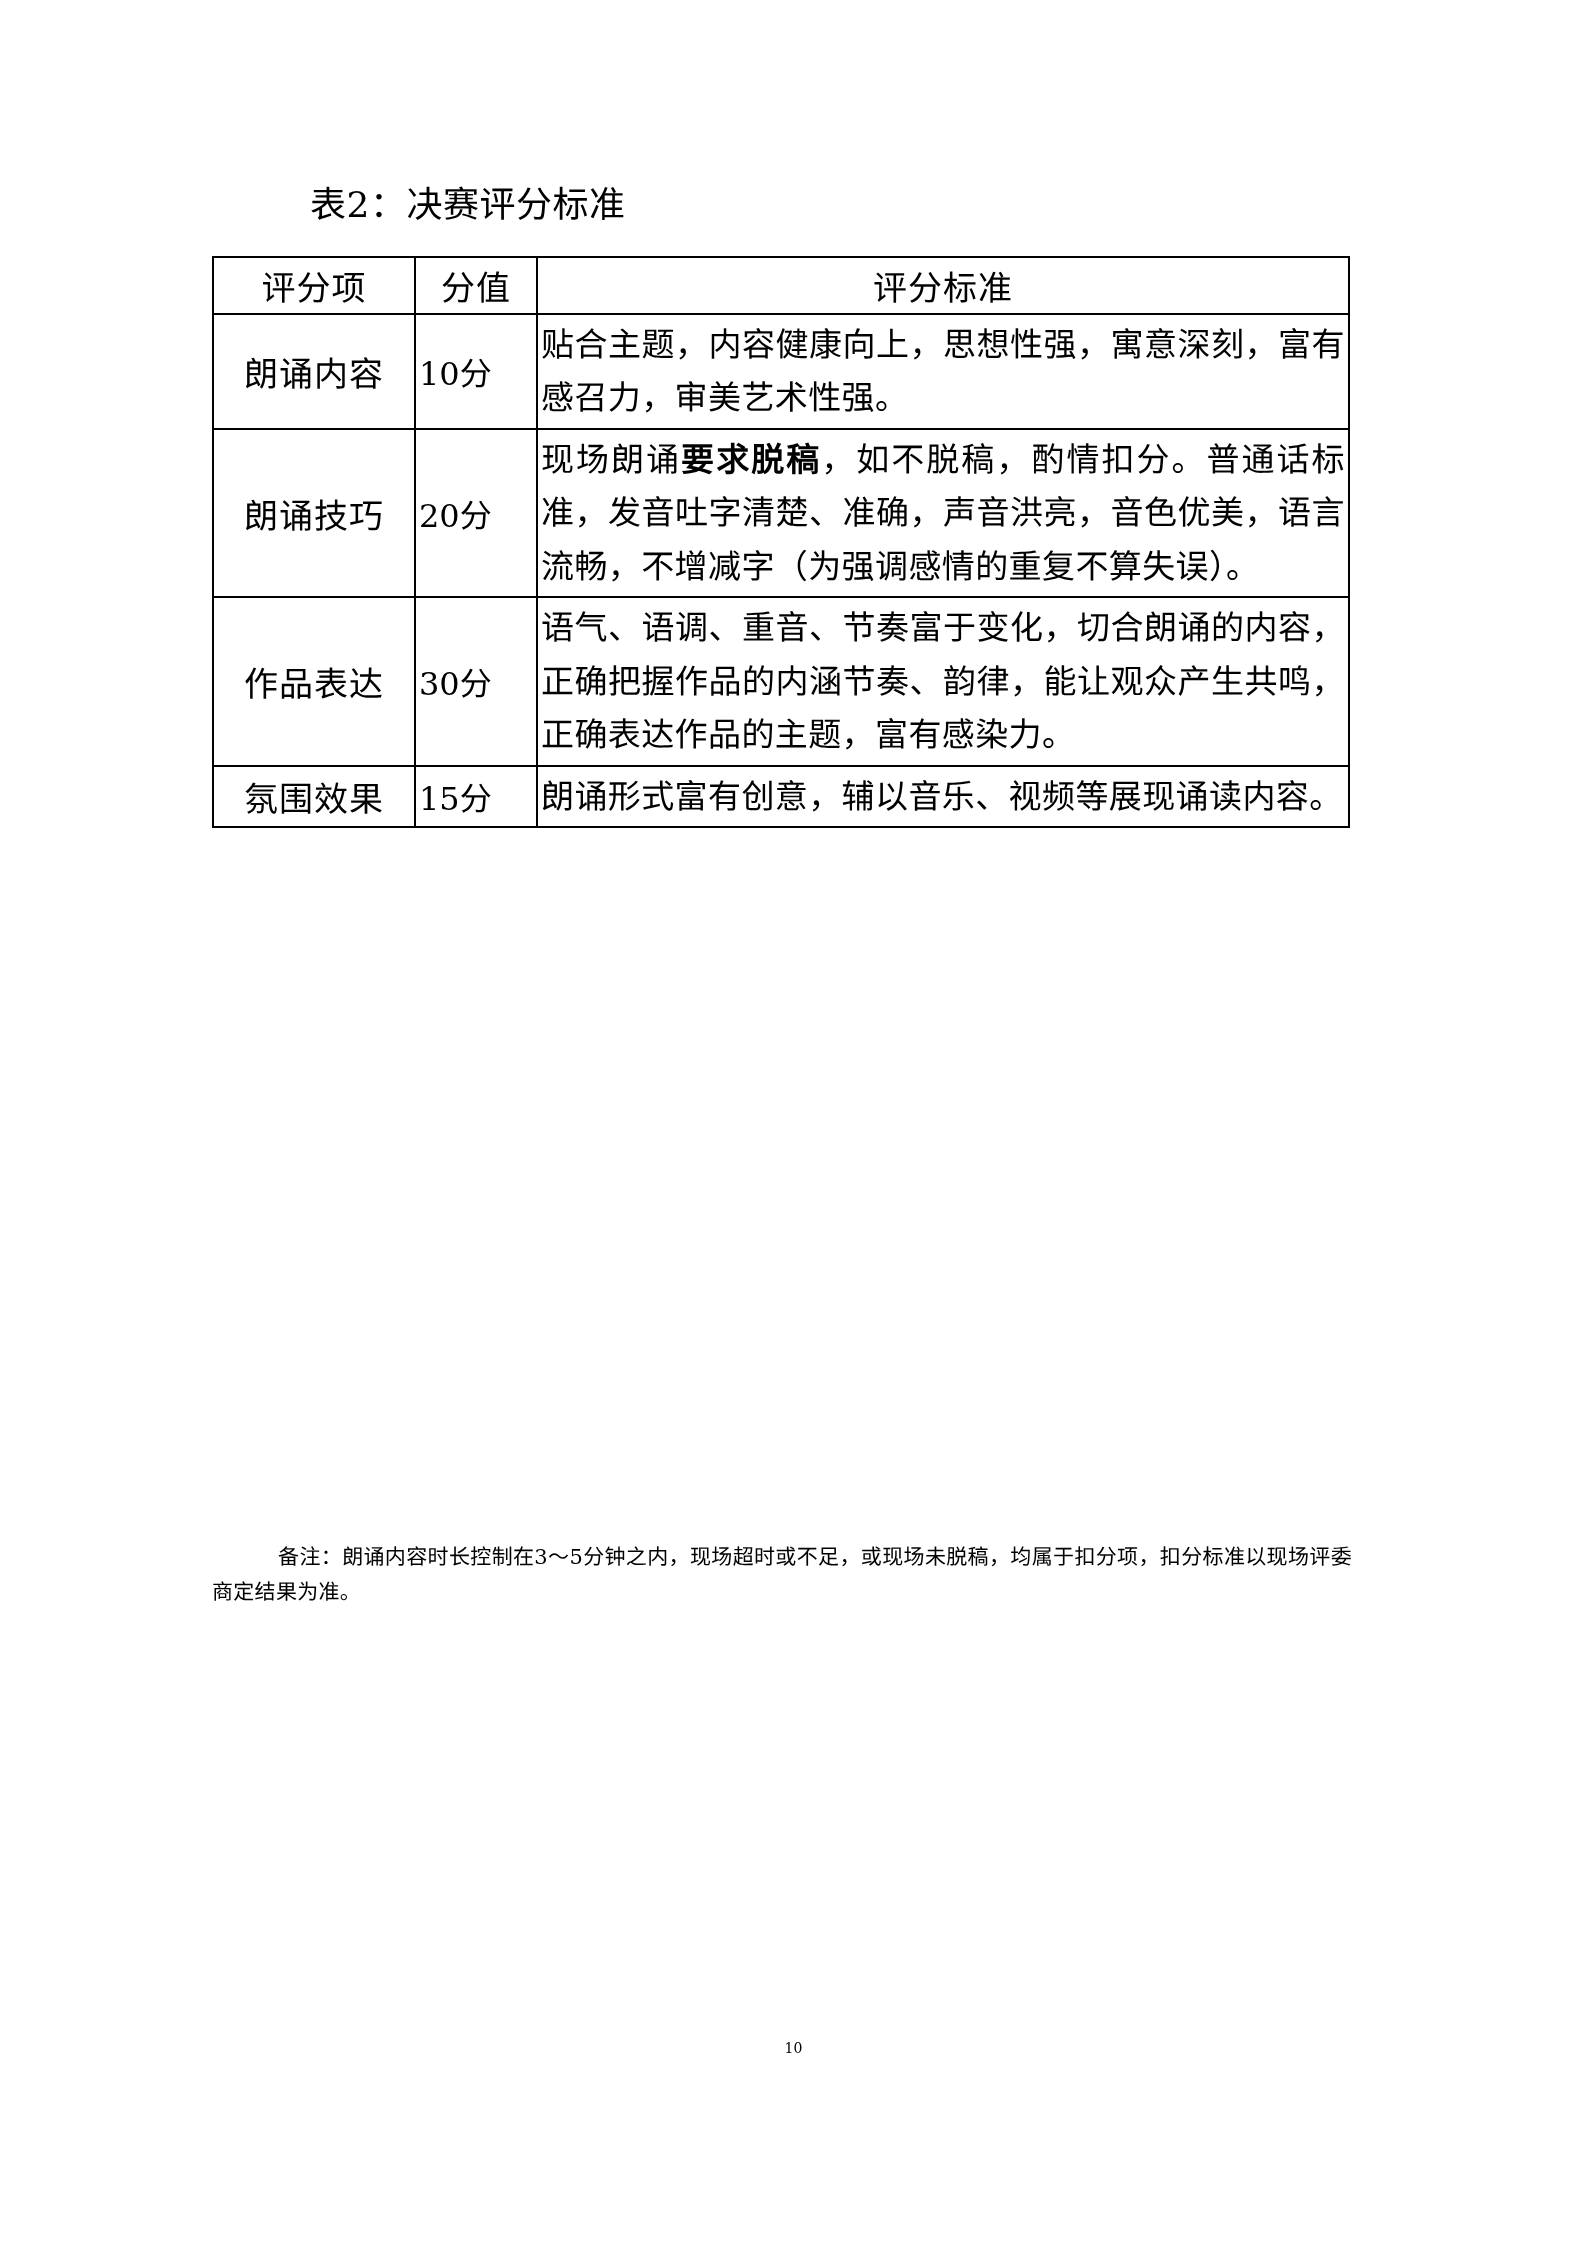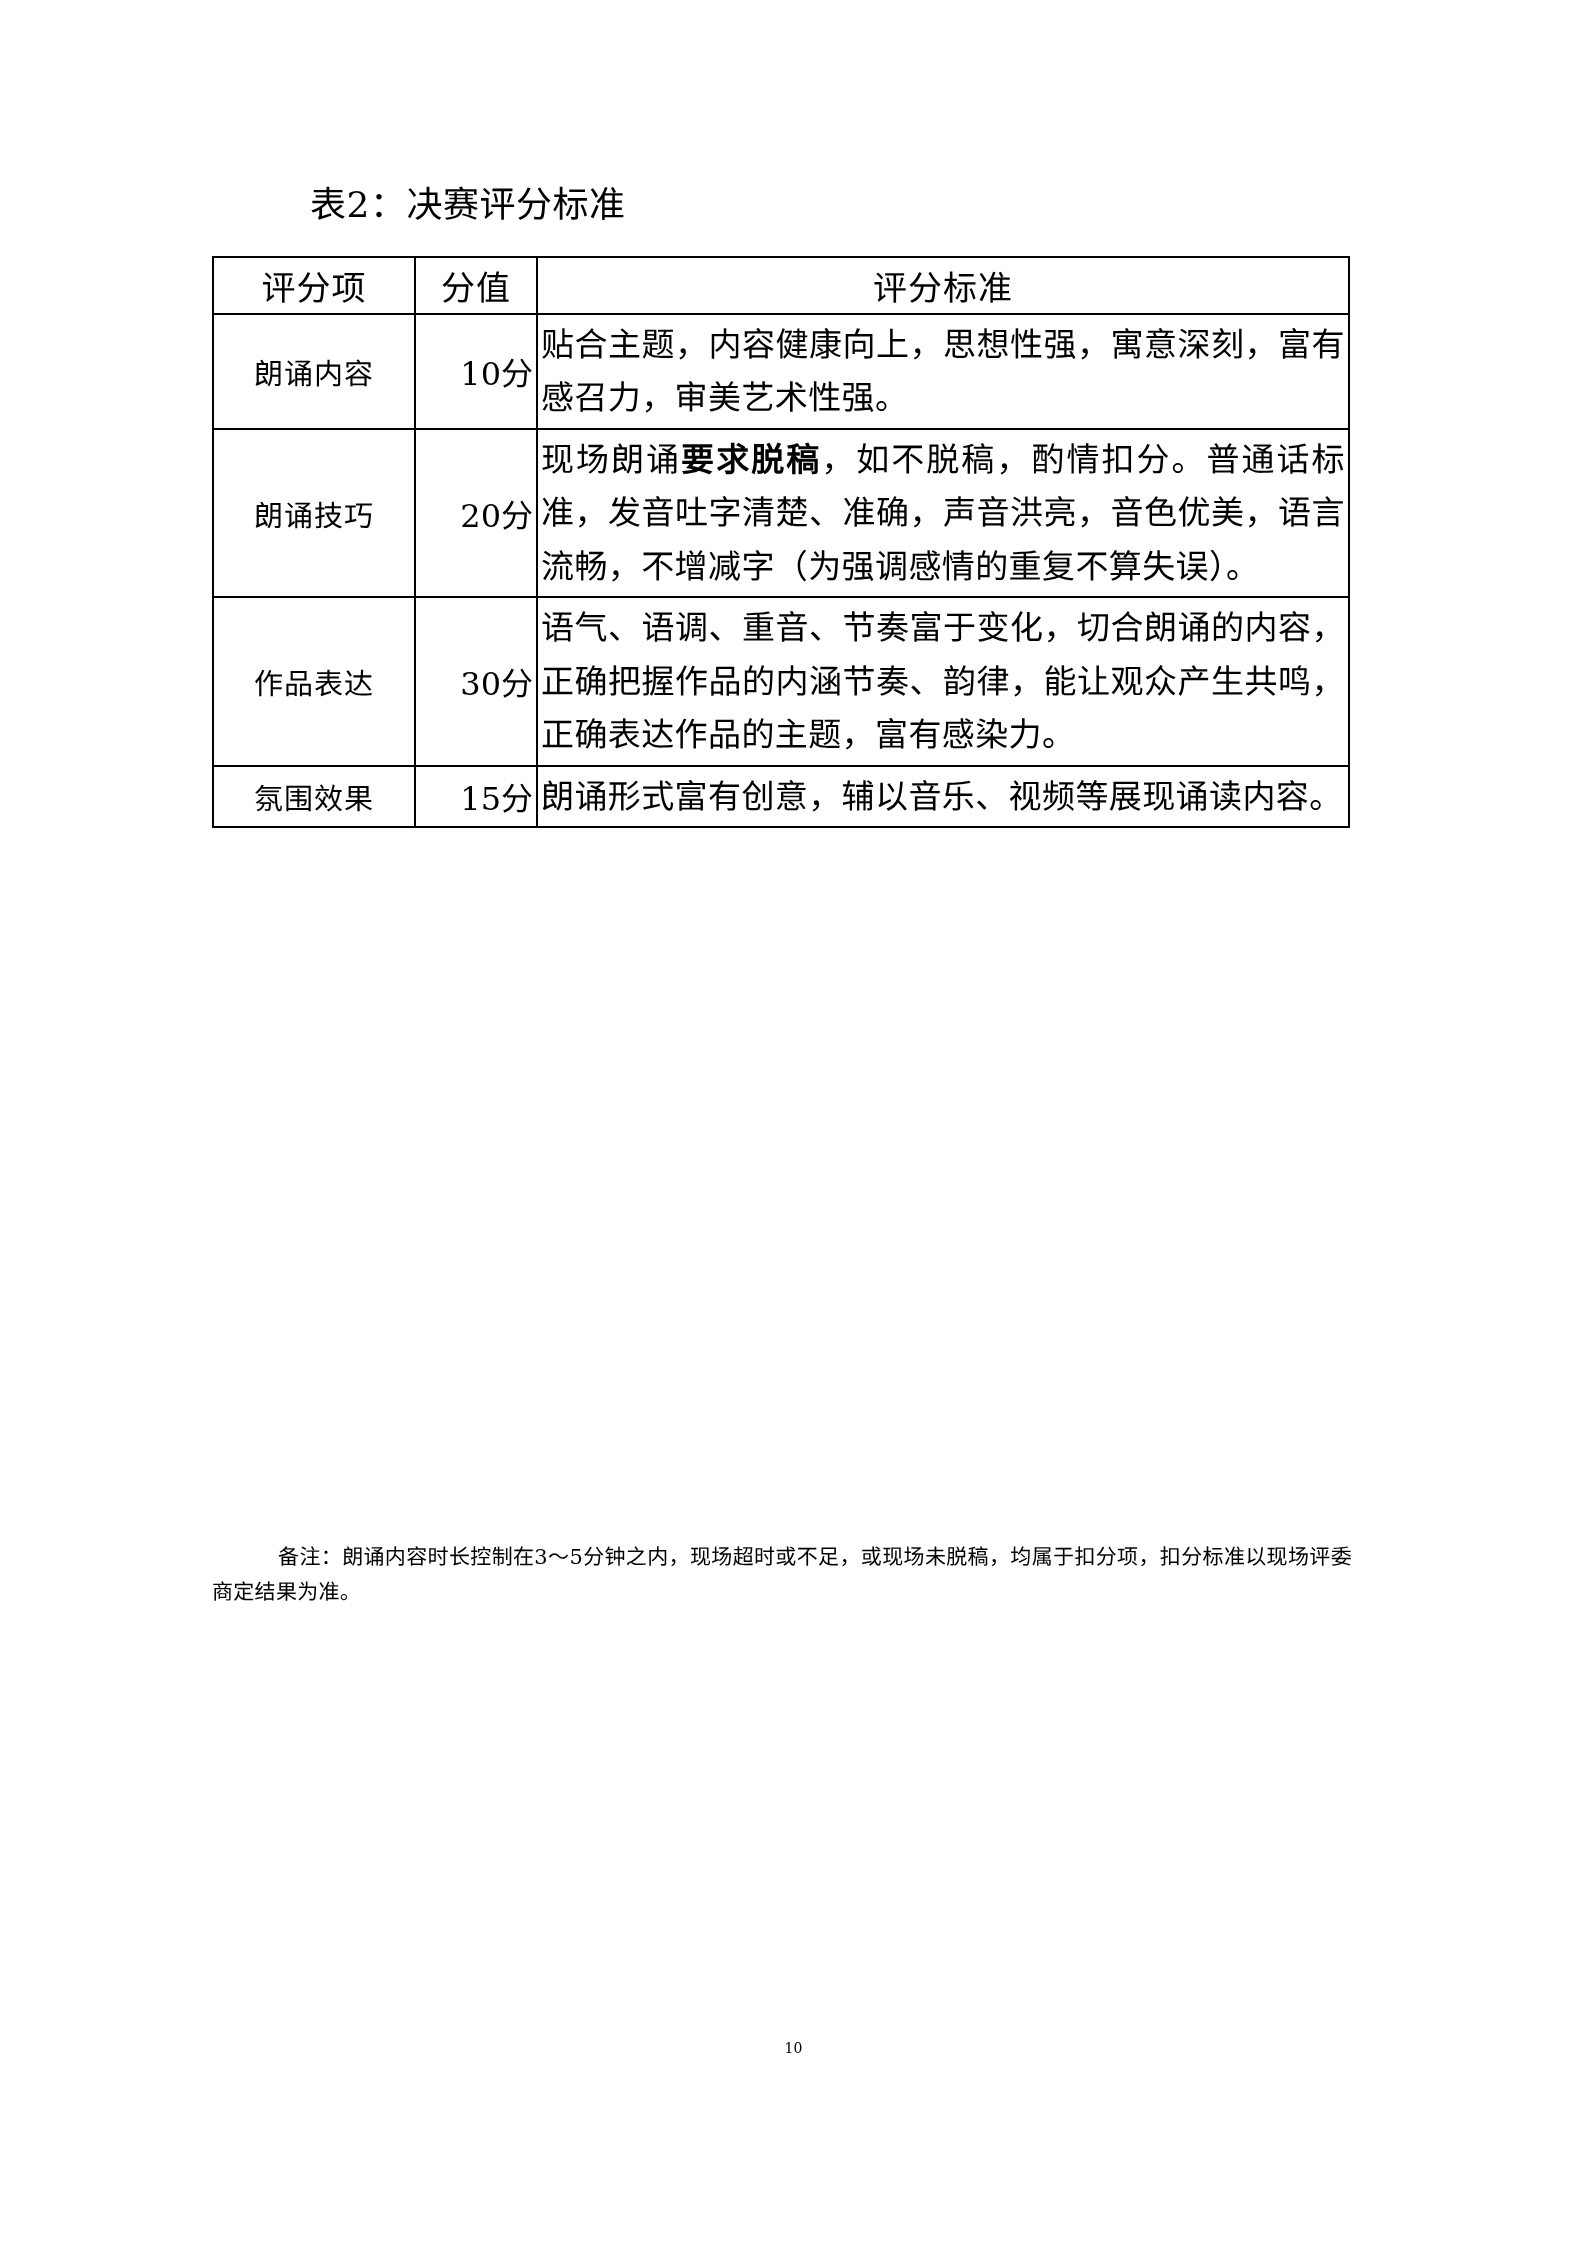--- a/index.html
+++ b/index.html
@@ -51,26 +51,26 @@
   col.c-desc { width: 812px; }
 
   .head-cell {
     text-align: center;
     font-size: 34px;
     padding: 14px 0 16px 0;
     letter-spacing: 1px;
   }
   .item-cell {
     text-align: center;
-    font-size: 29px;
+    font-size: 34px;
     letter-spacing: 1px;
     padding: 10px 4px;
   }
   .score-cell {
-    text-align: right;
+    text-align: left;
     font-size: 32px;
     padding: 10px 2px;
   }
   .desc-cell {
     font-size: 33px;
     line-height: 1.62;
     padding: 14px 16px 16px 14px;
     text-align: justify;
     letter-spacing: 0.4px;
   }

